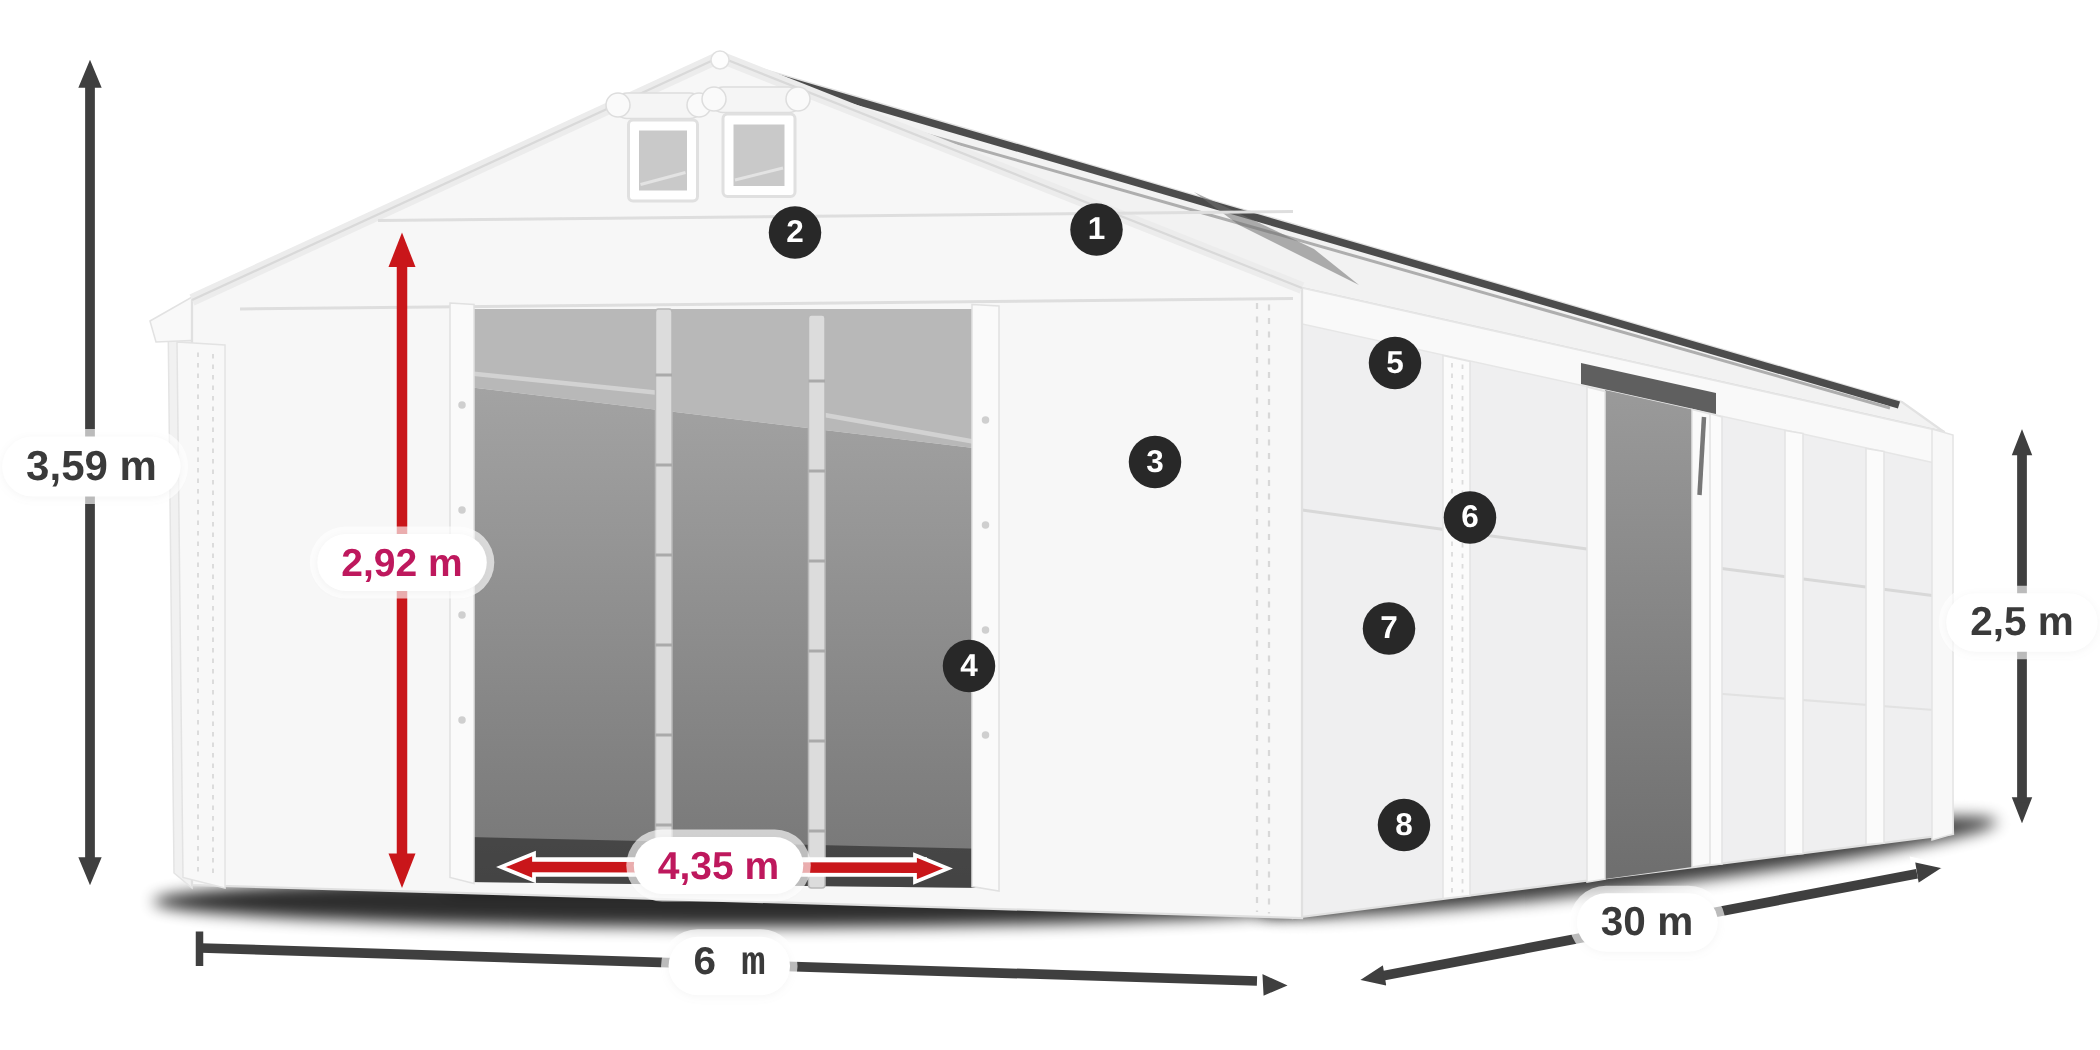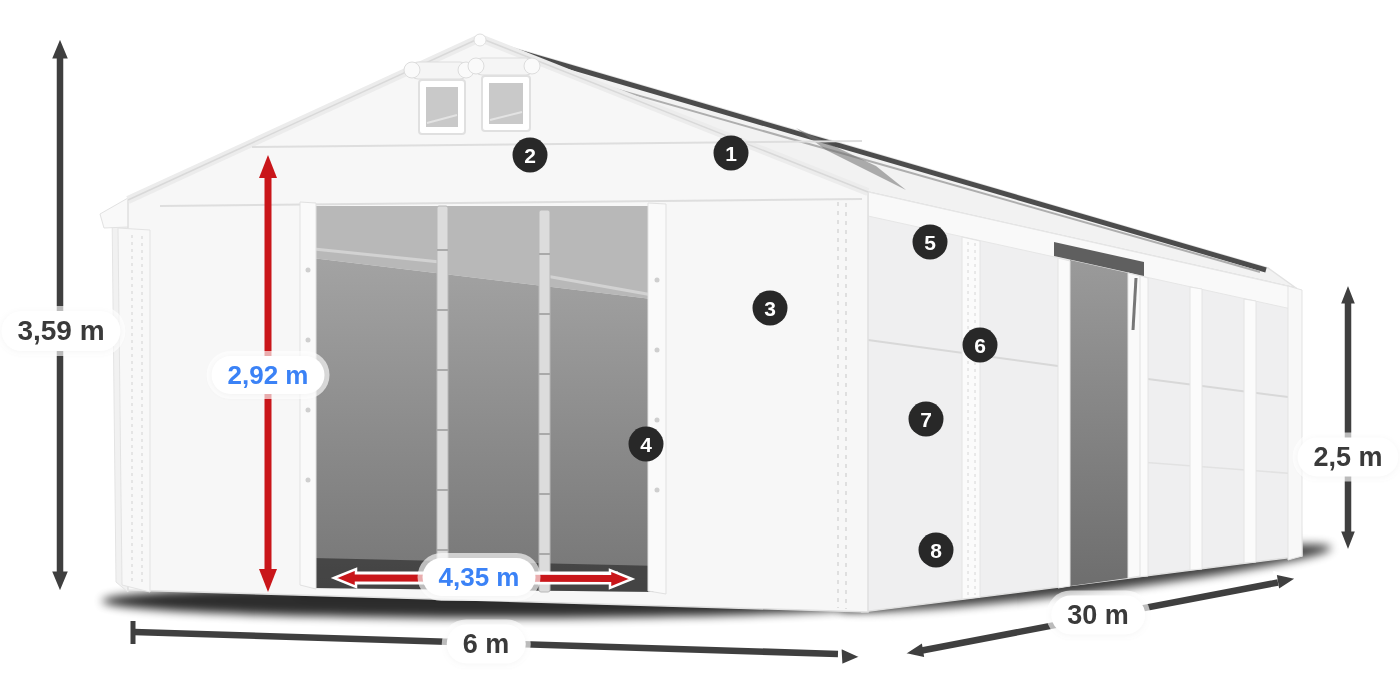--- a/index.html
+++ b/index.html
@@ -8,21 +8,21 @@
     overflow:hidden; font-family:"Liberation Sans", sans-serif;
   }
   .stage svg { position:absolute; left:0; top:0; }
   .pill {
     position:absolute; transform:translate(-50%,-50%);
     background:#ffffff; border-radius:28px; padding:6px 16px;
     font-weight:bold; font-size:27px; line-height:1; color:#3a3a3a;
     white-space:nowrap;
     box-shadow:0 0 0 5px rgba(255,255,255,0.65), 0 1px 6px rgba(0,0,0,0.12);
   }
-  .pill.red { color:#3b82f6; font-size:26px; }
+  .pill.red { color:#be185d; font-size:26px; }
   .pill.lg  { font-size:28px; }
   .marker {
     position:absolute; transform:translate(-50%,-50%);
     width:35px; height:35px; border-radius:50%;
     background:#282828; color:#ffffff;
     display:flex; align-items:center; justify-content:center;
     font-weight:bold; font-size:21px;
   }
 </style>
 </head>
@@ -177,26 +177,26 @@
     </g>
 
     <g>
       <line x1="1348" y1="297" x2="1348" y2="538" stroke="#ffffff" stroke-width="13"></line>
       <polygon points="1348,282 1339,305 1357,305" fill="#3f3f3f" stroke="#ffffff" stroke-width="3"></polygon>
       <polygon points="1348,553 1339,530 1357,530" fill="#3f3f3f" stroke="#ffffff" stroke-width="3"></polygon>
       <line x1="1348" y1="300" x2="1348" y2="535" stroke="#3f3f3f" stroke-width="6.5"></line>
     </g>
   </svg>
 
-  <div class="pill lg" style="left:61px; top:331px;text-align:center;">3,59 m</div>
+  <div class="pill lg" style="left:61px; top:311px;text-align:center;">3,59 m</div>
   <div class="pill red" style="left:268px; top:375px;">2,92 m</div>
   <div class="pill red" style="left:479px; top:577px;">4,35 m</div>
-  <div class="pill" style="left:486px; top:644px;">6 m</div>
+  <div class="pill" style="left:486px; top:644px;font-family:Liberation Mono, monospace;">6 m</div>
   <div class="pill" style="left:1098px; top:615px;">30 m</div>
-  <div class="pill" style="left:1348px; top:415px;margin-top:42px;">2,5 m</div>
+  <div class="pill" style="left:1348px; top:415px;">2,5 m</div>
 
   <div class="marker" style="left:731px; top:153px;">1</div>
   <div class="marker" style="left:530px; top:155px;">2</div>
   <div class="marker" style="left:770px; top:308px;">3</div>
   <div class="marker" style="left:646px; top:444px;">4</div>
   <div class="marker" style="left:930px; top:242px;">5</div>
   <div class="marker" style="left:980px; top:345px;">6</div>
   <div class="marker" style="left:926px; top:419px;">7</div>
   <div class="marker" style="left:936px; top:550px;">8</div>
 

